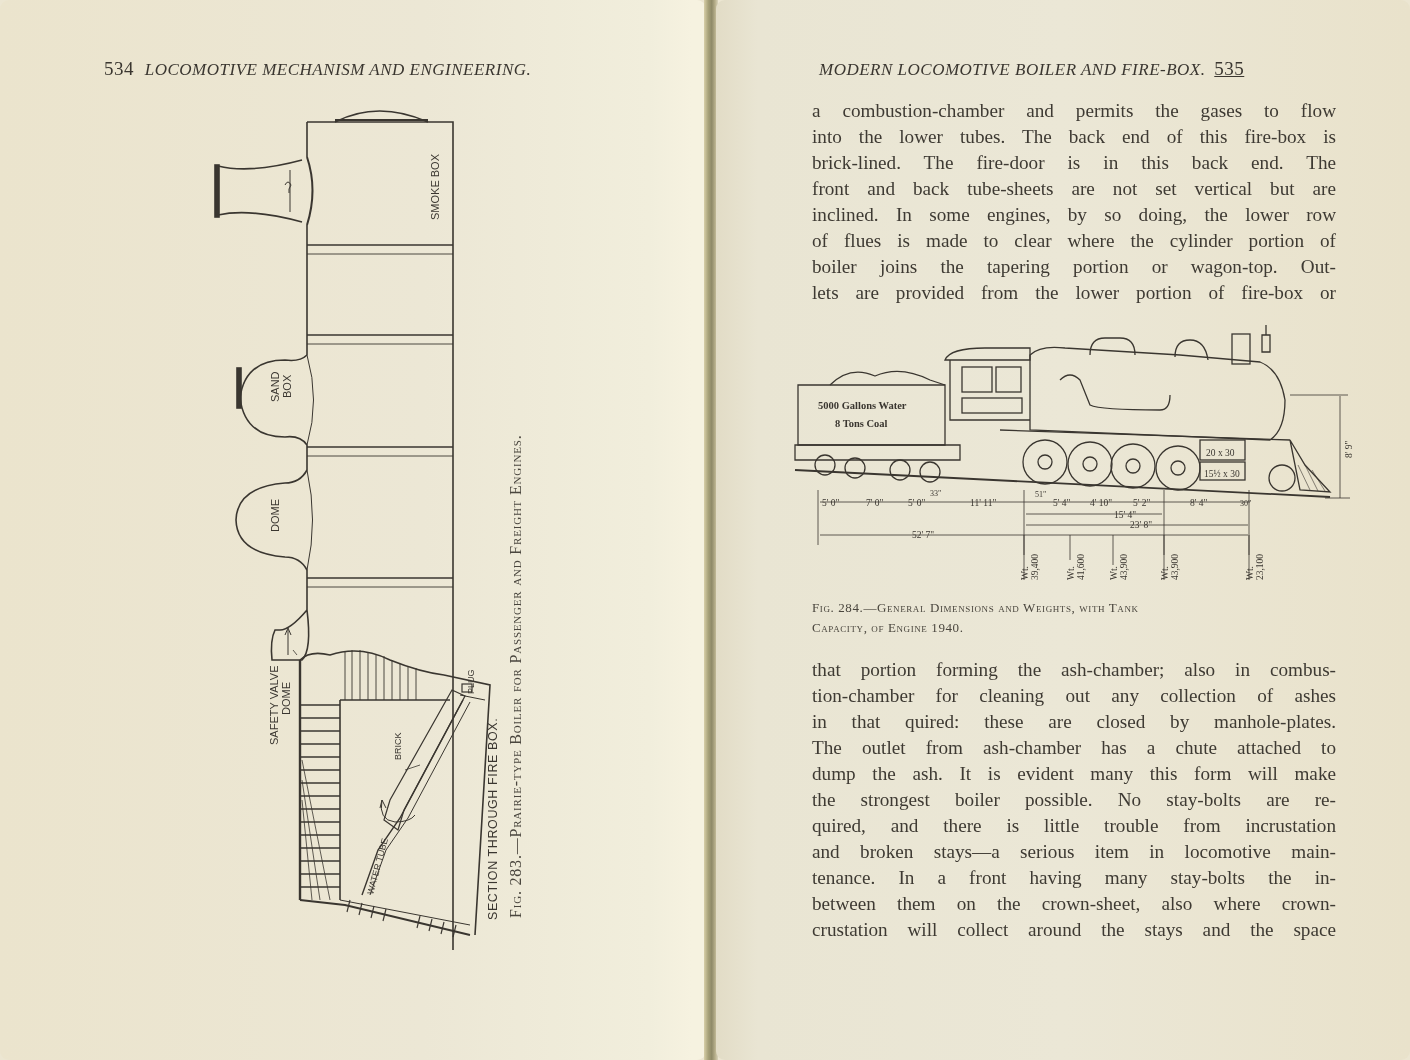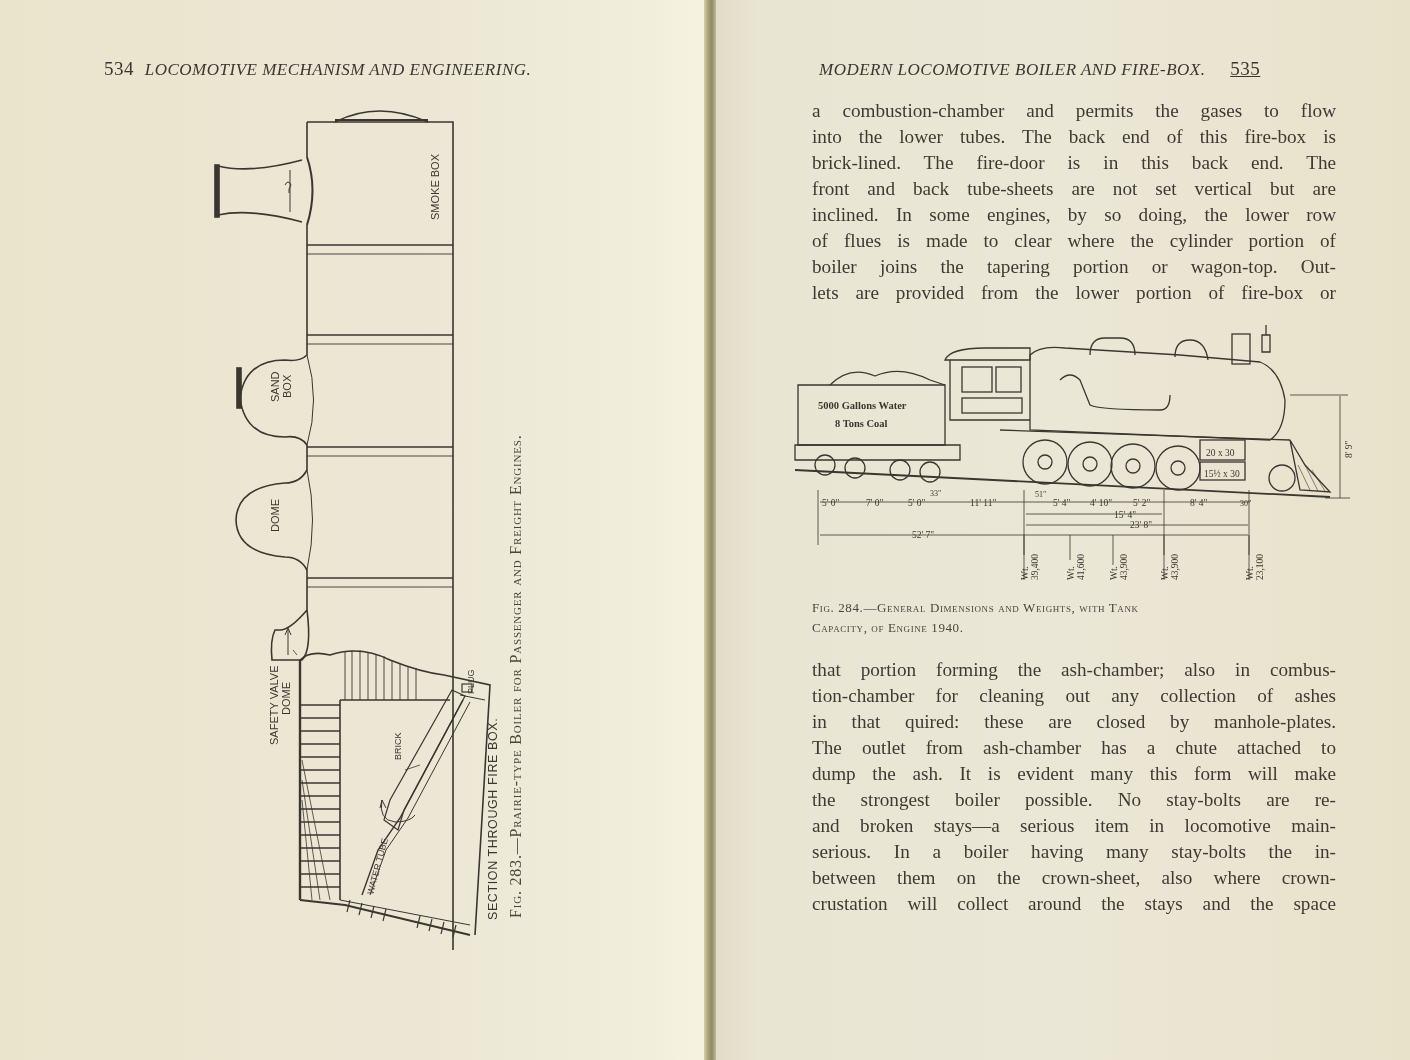--- a/index.html
+++ b/index.html
@@ -7,35 +7,36 @@
       width: 1410px; height: 1060px; overflow: hidden;
       background: #ece6d2;
       font-family: "Liberation Serif", "DejaVu Serif", serif;
       color: #3a3630;
       position: relative;
     }
     .spread { position: absolute; left: 0; top: 0; width: 1410px; height: 1060px; }
     .page {
       position: absolute; top: 0; height: 1060px;
       background: #ebe6d3;
+      border-radius: 9px;
     }
     .page-left { left: 0; width: 706px; background: linear-gradient(90deg, #ebe4cd 0%, #ece7d5 60%, #f1eedc 92%, #f6f2e0 98%); }
     .page-right { left: 716px; width: 694px; background: linear-gradient(90deg, #e2dcc6 0%, #e9e5d3 6%, #ebe7d6 50%, #e9e2cb 100%); }
     .gutter {
       position: absolute; left: 704px; top: 0; width: 14px; height: 1060px;
       background: linear-gradient(90deg, #d8cfa8 0%, #a8a27a 30%, #8f8a68 55%, #b8b08c 80%, #d9d3bb 100%);
     }
     .running-head {
       position: absolute; top: 58px; font-size: 17px; letter-spacing: 0.5px; white-space: nowrap;
     }
     .running-head .num { font-style: normal; font-size: 19px; }
     .running-head .title { font-style: italic; }
     .rh-left { left: 104px; }
     .rh-right { left: 819px; }
-    .rh-right .num { margin-left: 20px; text-decoration: underline; }
+    .rh-right .num { margin-left: 4px; text-decoration: underline; }
     .rh-left .num { margin-right: 6px; }
 
     .body-text {
       position: absolute; left: 812px; width: 524px;
       font-size: 19.2px; line-height: 26px; text-align: justify; color: #3e3a33;
     }
     .body-text .line { display: block; text-align: justify; text-align-last: justify; white-space: nowrap; }
     .text-top { top: 98px; }
     .text-bottom { top: 657px; }
 
@@ -326,18 +327,19 @@
     <div>Capacity, of Engine 1940.</div>
   </div>
 
   <div class="body-text text-bottom">
     <span class="line">that portion forming the ash-chamber; also in combus-</span>
     <span class="line">tion-chamber for cleaning out any collection of ashes</span>
     <span class="line">in that quired: these are closed by manhole-plates.</span>
     <span class="line">The outlet from ash-chamber has a chute attached to</span>
     <span class="line">dump the ash.  It is evident many this form will make</span>
     <span class="line">the strongest boiler possible.  No stay-bolts are re-</span>
+    <span class="line">quired, and there is little trouble from incrustation</span>
     <span class="line">and broken stays—a serious item in locomotive main-</span>
-    <span class="line">serious.  In a boiler having many stay-bolts the in-</span>
+    <span class="line">tenance.  In a front having many stay-bolts the in-</span>
     <span class="line">between them on the crown-sheet, also where crown-</span>
     <span class="line">crustation will collect around the stays and the space</span>
   </div>
 </div>
 
 </body></html>

